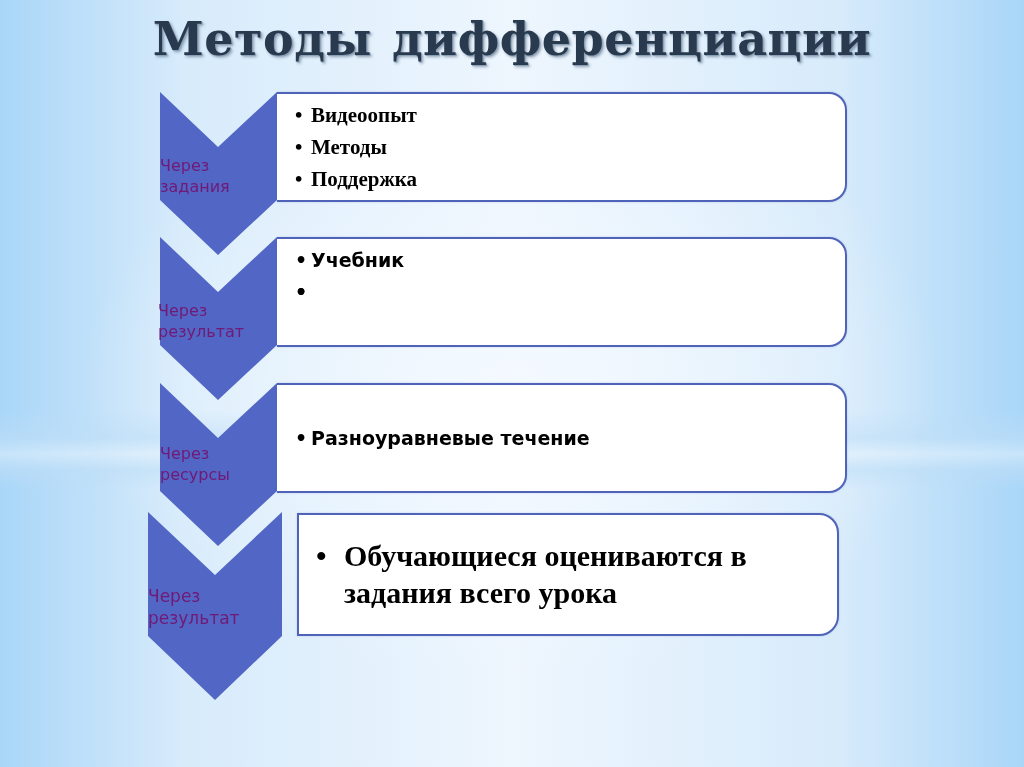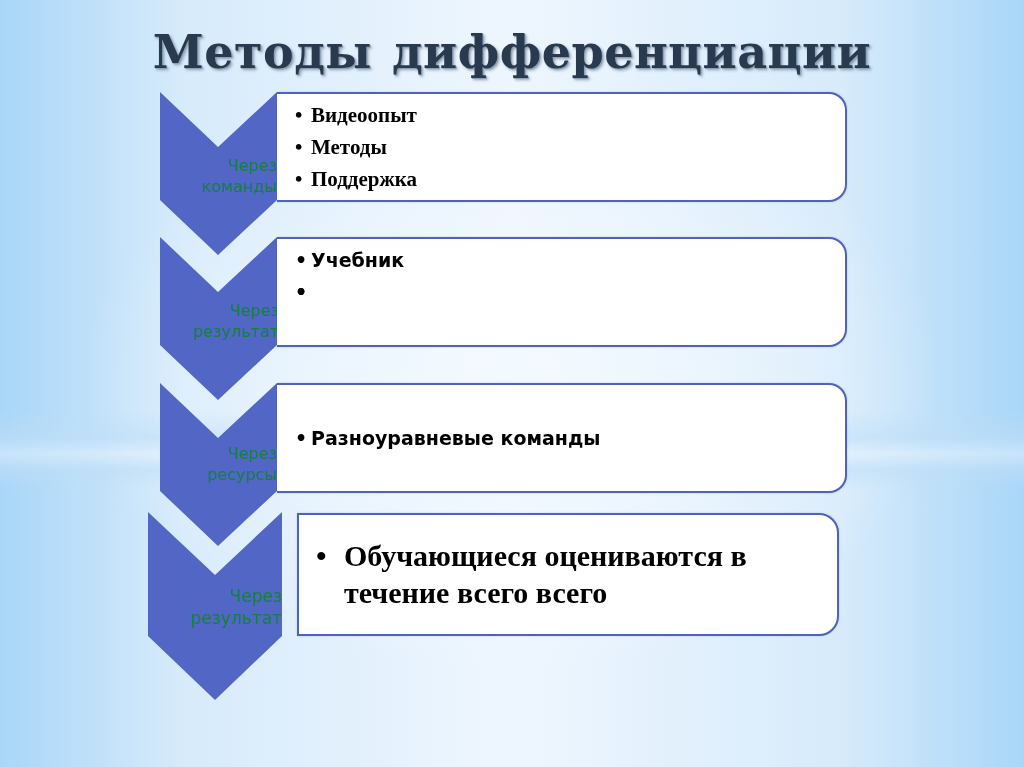--- a/index.html
+++ b/index.html
@@ -11,26 +11,25 @@
   }
   .band {
     position: absolute; left: 0; right: 0; top: 410px; height: 80px;
     background: linear-gradient(180deg, rgba(190,222,247,0) 0%, rgba(190,222,247,0.55) 35%, rgba(230,243,253,0.5) 55%, rgba(190,222,247,0.55) 75%, rgba(190,222,247,0) 100%);
   }
   .title {
     position: absolute; left: 0; width: 1024px; top: 12px; text-align: center;
     font-family: "DejaVu Serif", serif; font-weight: bold; font-size: 46px;
     color: #2a3a4e; letter-spacing: 0.5px;
     text-shadow: 1px 1px 0 #8aa1b6, 2px 2px 3px rgba(40,60,90,0.45);
-    margin-top: 13px;
   }
   .title span { margin: 0 10px; }
   svg.chev { position: absolute; left: 0; top: 0; }
   .chev-label {
-    position: absolute; color: #15803d; text-align: right;
+    position: absolute; color: #701a75; text-align: left;
     font-family: "DejaVu Sans", sans-serif; font-size: 16px; line-height: 21px;
   }
   .box {
     position: absolute; background: #ffffff;
     border: 2px solid #4f63b8; border-left: none;
     border-radius: 0 18px 18px 0;
     box-shadow: 0 0 2px rgba(79,99,184,0.3);
   }
   .box.full { border-left: 2px solid #4f63b8; border-radius: 0 20px 20px 0; }
   .box ul { list-style: none; margin: 0; padding: 0; position: absolute; }
@@ -51,21 +50,21 @@
 
 <svg class="chev" width="1024" height="767">
   <polygon fill="#5266c6" points="160,92 218,147 277,92 277,200 218,255 160,200"></polygon>
   <polygon fill="#5266c6" points="160,237 218,292 277,237 277,345 218,400 160,345"></polygon>
   <polygon fill="#5266c6" points="160,383 218,438 277,383 277,491 218,546 160,491"></polygon>
   <polygon fill="#5266c6" points="148,512 215,575 282,512 282,636 215,700 148,636"></polygon>
 </svg>
 
 <div class="chev-label" style="left:160px; top:155px; width:117px;">
   <div>Через</div>
-  <div>команды</div>
+  <div>задания</div>
 </div>
 <div class="box serif" style="left:277px; top:92px; width:568px; height:106px;">
   <ul style="left:34px; top:5px;">
     <li><span class="bullet">•</span><span>Видеоопыт</span></li>
     <li><span class="bullet">•</span><span>Методы</span></li>
     <li><span class="bullet">•</span><span>Поддержка</span></li>
   </ul>
 </div>
 
 <div class="chev-label" style="left:158px; top:300px; width:121px;">
@@ -79,26 +78,26 @@
     <li><span class="bullet">•</span></li>
   </ul>
 </div>
 
 <div class="chev-label" style="left:160px; top:443px; width:117px;">
   <div>Через</div>
   <div>ресурсы</div>
 </div>
 <div class="box sans" style="left:277px; top:383px; width:568px; height:106px;">
   <ul style="left:34px; top:37px;">
-    <li><span class="bullet">•</span><span>Разноуравневые команды</span></li>
+    <li><span class="bullet">•</span><span>Разноуравневые течение</span></li>
   </ul>
 </div>
 
 <div class="chev-label" style="left:148px; top:585px; width:134px; font-size:17px; line-height:22px;">
   <div>Через</div>
   <div>результат</div>
 </div>
 <div class="box full big" style="left:297px; top:513px; width:538px; height:119px;">
   <ul style="left:45px; top:22px;">
     <li><span class="bullet" style="left:-28px;">•</span><span>Обучающиеся оцениваются в</span></li>
-    <li><span>течение всего всего</span></li>
+    <li><span>задания всего урока</span></li>
   </ul>
 </div>
 
 </body></html>

